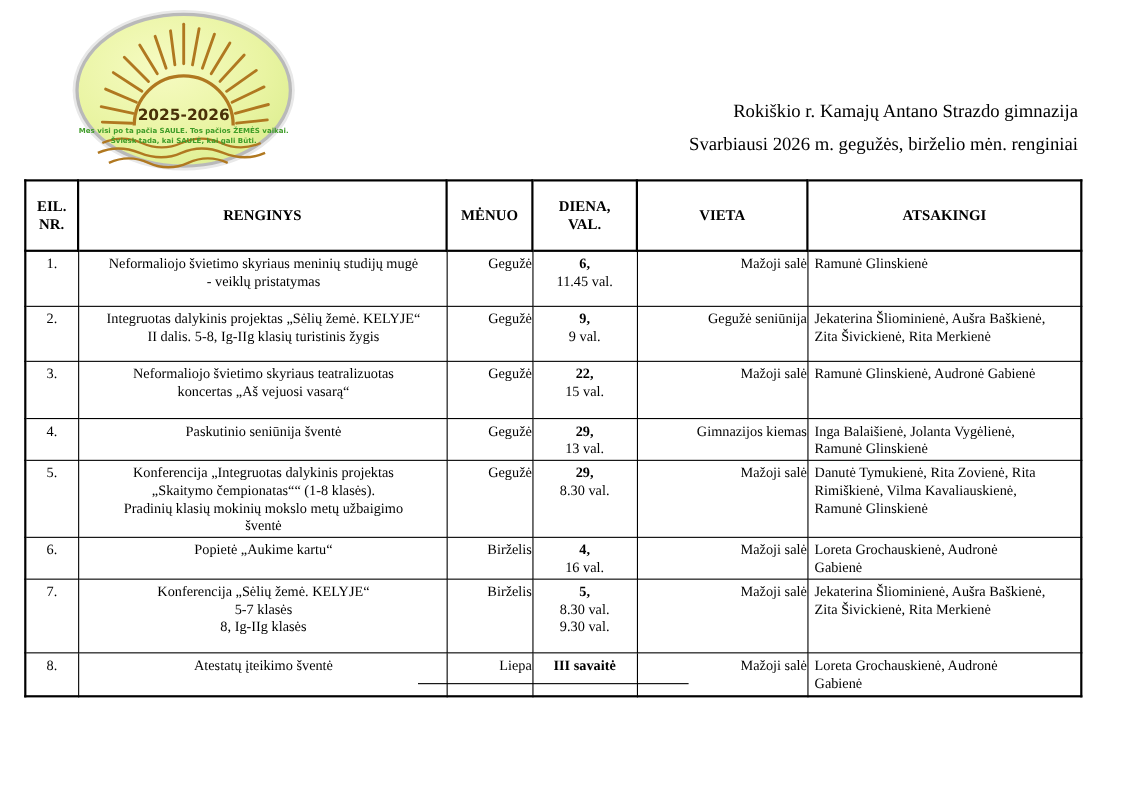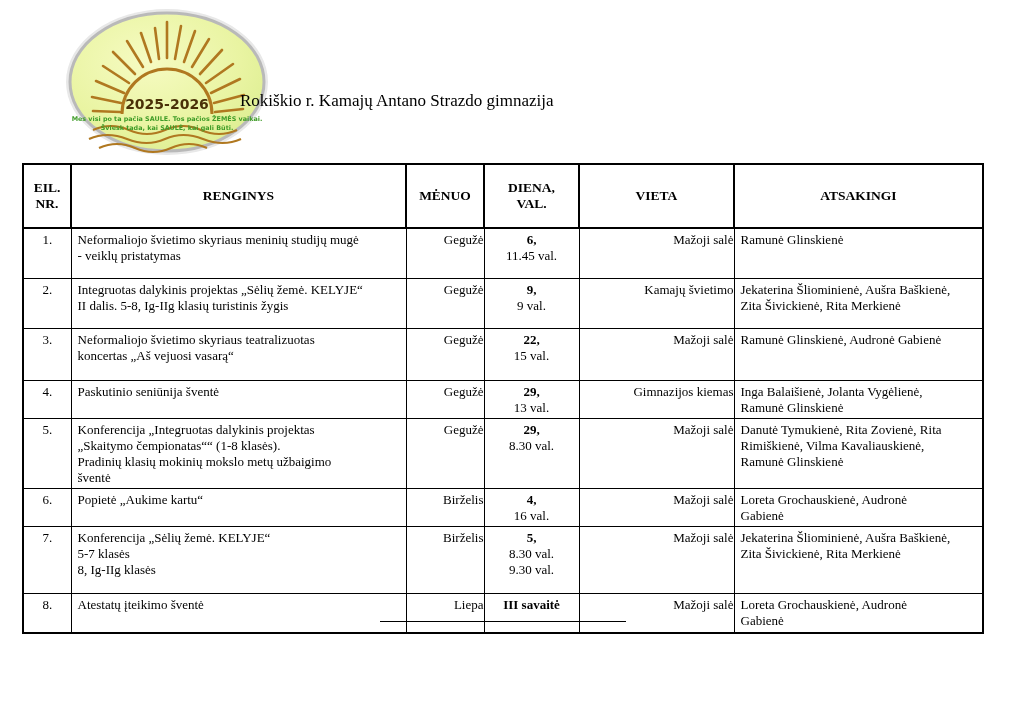--- a/index.html
+++ b/index.html
@@ -1,31 +1,31 @@
 <!DOCTYPE html>
 <html><head>
 <meta charset="utf-8">
 <style>
   * { margin: 0; padding: 0; box-sizing: border-box; }
   html, body { width: 1024px; height: 724px; background: #ffffff; }
   body { position: relative; font-family: "Liberation Serif", serif; color: #000; overflow: hidden; }
 
   .logo-wrap { position: absolute; left: 63px; top: 6px; width: 208px; height: 152px; }
 
-  .titles { position: absolute; left: 240px; top: 86px; width: 740px; text-align: left; }
+  .titles { position: absolute; left: 240px; top: 86px; width: 740px; text-align: right; }
   .title-line { font-size: 17px; line-height: 30px; color: #000; }
 
   table.events { position: absolute; left: 22px; top: 163px; width: 960px;
     border-collapse: collapse; table-layout: fixed; font-size: 13px; }
   table.events th, table.events td { border: 1px solid #000; vertical-align: top; }
   table.events th { border: 2px solid #000; vertical-align: middle; text-align: center;
     font-weight: bold; font-size: 13.5px; white-space: pre-line; padding: 2px; }
   table.events { border: 2px solid #000; }
   td.c-nr   { text-align: center; padding-top: 3px; }
-  td.c-ren  { text-align: left; padding: 3px 4px 2px 6px; white-space: pre-line; line-height: 16px; }
+  td.c-ren  { text-align: center; padding: 3px 4px 2px 6px; white-space: pre-line; line-height: 16px; }
   td.c-men  { text-align: right; padding-top: 3px; }
   td.c-die  { text-align: center; padding-top: 3px; line-height: 16px; }
   td.c-die .d-bold { display: block; font-weight: bold; }
   td.c-die .d-rest { display: block; white-space: pre-line; }
   td.c-vie  { text-align: right; padding-top: 3px; }
   td.c-ats  { text-align: left; padding: 3px 4px 2px 6px; white-space: pre-line; line-height: 16px; }
 
   .signature-line { position: absolute; left: 380px; top: 602px; width: 246px; height: 20px;
     border-bottom: 1px solid #000; }
 </style>
@@ -72,20 +72,21 @@
       <path d="M 36 142 q 18 -8 36 0 t 36 0 t 36 0"></path>
     </g>
     <text x="104" y="103" text-anchor="middle" font-size="14" font-weight="bold" fill="#4a3008" font-family="DejaVu Sans, sans-serif">2025-2026</text>
     <text x="104" y="115" text-anchor="middle" font-size="6.4" font-weight="bold" fill="#3f9c28" font-family="DejaVu Sans, sans-serif">Mes visi po ta pačia SAULE. Tos pačios ŽEMĖS vaikai.</text>
     <text x="104" y="124" text-anchor="middle" font-size="6.4" font-weight="bold" fill="#3f9c28" font-family="DejaVu Sans, sans-serif">Šviesk tada, kai SAULĖ, kai gali Būti.</text>
   </svg>
 </div>
 
 <div class="titles">
   <div class="title-line">Rokiškio r. Kamajų Antano Strazdo gimnazija</div>
+  <div class="title-line">Svarbiausi 2026 m. gegužės, birželio mėn. renginiai</div>
 </div>
 
 <table class="events">
   <colgroup>
     <col style="width:48px">
       <col style="width:335px">
       <col style="width:78px">
     <col style="width:95px">
       <col style="width:155px">
       <col style="width:249px">
@@ -117,21 +118,21 @@
     </tr>
     <tr style="height:50px">
       <td class="c-nr">2.</td>
       <td class="c-ren">Integruotas dalykinis projektas „Sėlių žemė. KELYJE“
 II dalis. 5-8, Ig-IIg klasių turistinis žygis</td>
       <td class="c-men">Gegužė</td>
       <td class="c-die">
         <span class="d-bold">9,</span>
         <span class="d-rest">9 val.</span>
       </td>
-      <td class="c-vie">Kamajų švietimo</td>
+      <td class="c-vie">Gegužė seniūnija</td>
       <td class="c-ats">Jekaterina Šliominienė, Aušra Baškienė,
 Zita Šivickienė, Rita Merkienė</td>
     </tr>
     <tr style="height:52px">
       <td class="c-nr">3.</td>
       <td class="c-ren">Neformaliojo švietimo skyriaus teatralizuotas
 koncertas „Aš vejuosi vasarą“</td>
       <td class="c-men">Gegužė</td>
       <td class="c-die">
         <span class="d-bold">22,</span>

